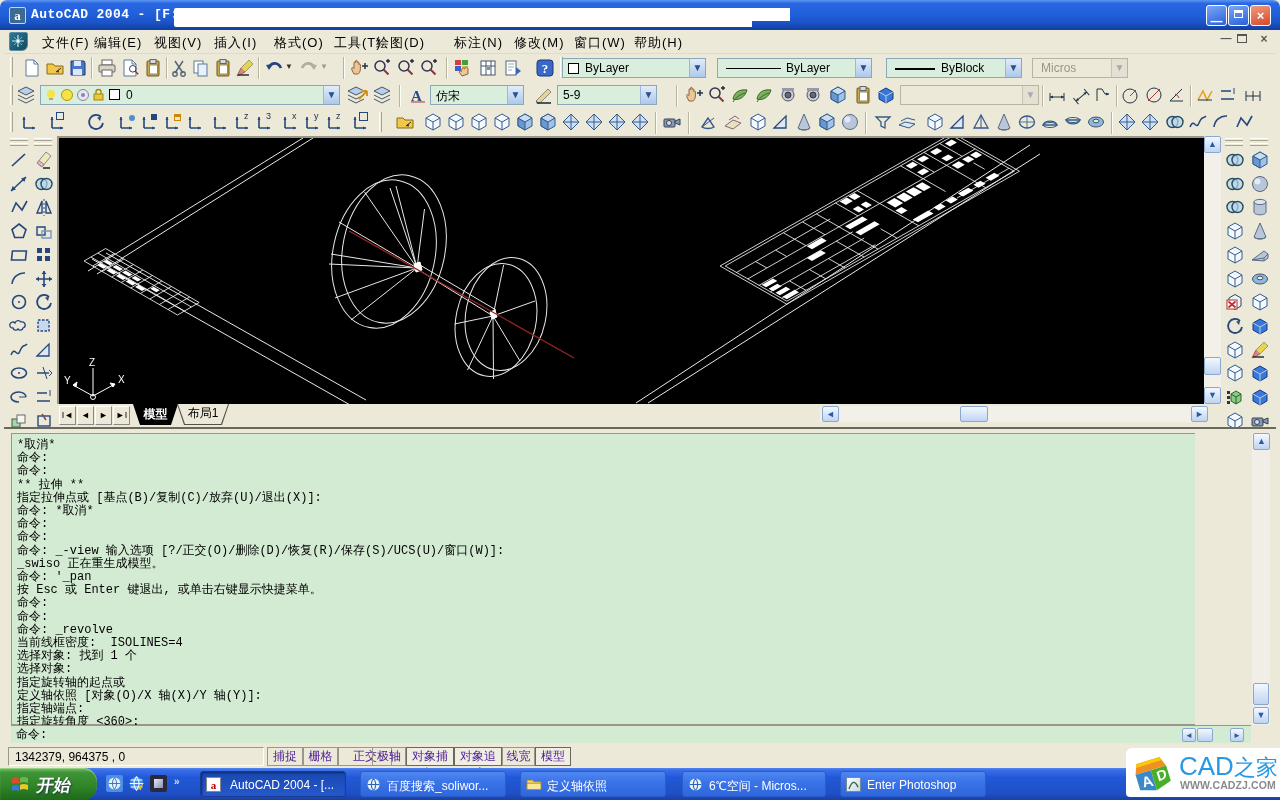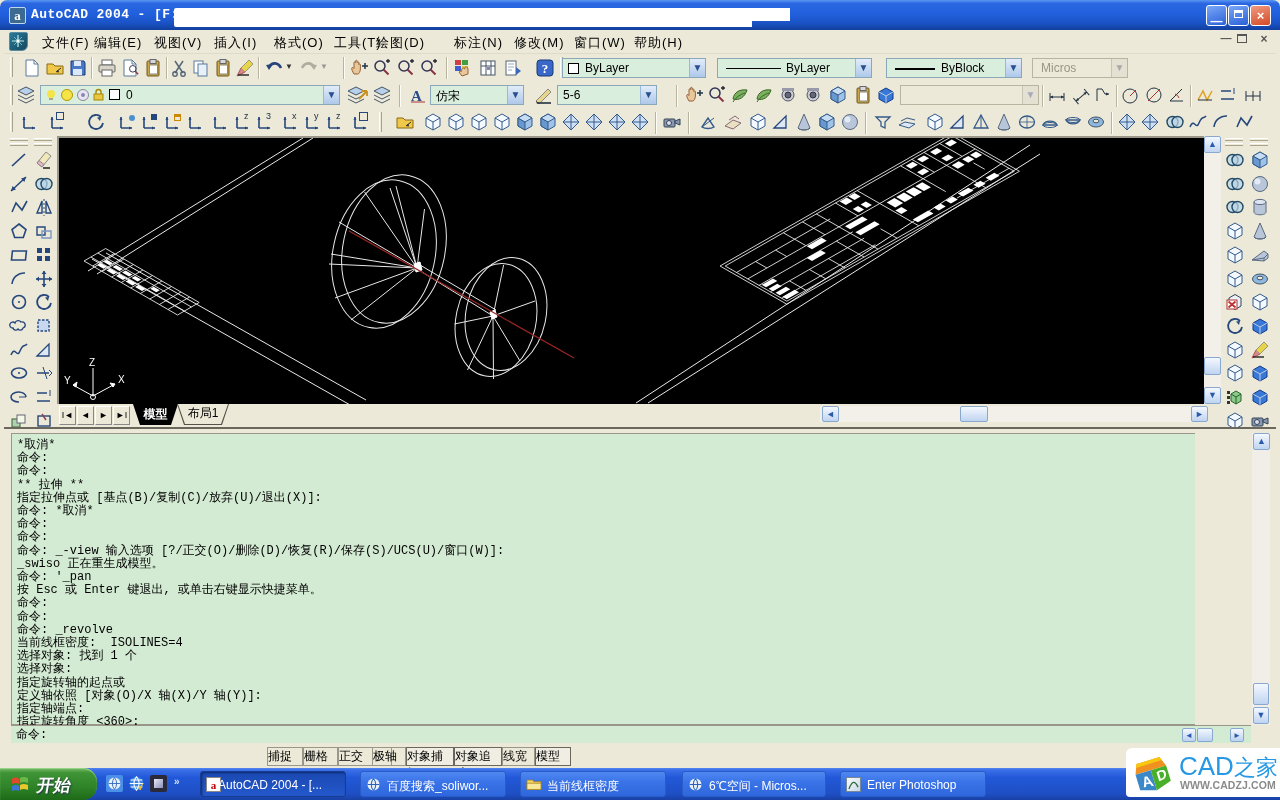--- a/index.html
+++ b/index.html
@@ -24,21 +24,21 @@
 #canvas{position:absolute;left:53px;top:0px;width:1151px;height:268px;background:#000;border-left:2px solid #9a968a;border-top:2px solid #9a968a}
 .vtb{position:absolute;width:24px}
 #tabrow{position:absolute;left:53px;top:268px;width:770px;height:23px;background:#ece9d8}
 .navb{position:absolute;top:2px;width:17px;height:19px;background:#ece9d8;border:1px solid #fff;border-right-color:#888;border-bottom-color:#888;color:#000;font:9px "Liberation Sans";text-align:center;line-height:17px}
 #cmdwin{position:absolute;left:4px;top:427px;width:1272px;height:319px;background:#ece9d8;border-top:2px solid #6a675c}
 #cmdtext{position:absolute;left:7px;top:4px;width:1184px;height:292px;background:#d3ead3;border:1px solid #9a968a;border-right:none;
  font:12px "Liberation Mono",monospace;color:#000;line-height:13.2px;padding:5px 0 0 5px;white-space:pre}
 #cmdline{position:absolute;left:7px;top:296px;width:1240px;height:18px;background:#d3ead3;border-top:1px solid #9a968a;font:12px "Liberation Mono",monospace;padding-left:5px}
 #vscroll2{position:absolute;left:1248px;top:4px;width:18px;height:292px;background:#f0eee6}
 #statusbar{position:absolute;left:4px;top:746px;width:1272px;height:22px;background:#ece9d8}
-.sbtn{position:absolute;top:1px;height:19px;border:1px solid #9a968a;font:12px "Liberation Sans";color:#000000;line-height:17px;letter-spacing:0px}
+.sbtn{position:absolute;top:1px;height:19px;border:1px solid #9a968a;font:12px "Liberation Sans";color:#4c1d95;text-align:center;line-height:17px;letter-spacing:0px}
 #taskbar{position:absolute;left:0;top:768px;width:1280px;height:32px;
  background:linear-gradient(180deg,#5485ef 0%,#3a6fe8 6%,#2258d8 30%,#1e4fc4 80%,#1941a5 100%)}
 .task{position:absolute;top:3px;height:26px;border-radius:3px;color:#fff;font:12px "Liberation Sans";white-space:nowrap;overflow:hidden}
 #logo{position:absolute;left:1126px;top:748px;width:154px;height:49px;background:#fff;border-radius:6px 0 0 4px}
 svg{display:block}
 </style></head><body>
 <div id="frame"></div>
 <svg width="0" height="0" style="position:absolute">
     <defs>
 <symbol id="pg" viewBox="0 0 20 20">
@@ -468,21 +468,21 @@
 <div class="combo" style="left:426px;top:3px;width:94px">
       <span style="position:absolute;left:5px;top:2px">仿宋</span>
       <span class="cArr">▼</span>
     </div>
 <svg class="tbi" style="left:530px;top:3px">
       <path d="M2 16L14 4l3 3L5 19z" fill="#e8d48a" stroke="#888"></path>
       <path d="M2 16l1 3 2-1" fill="#333"></path>
       <path d="M4 18h13" stroke="#234" stroke-width="1.6"></path>
     </svg>
 <div class="combo" style="left:553px;top:3px;width:100px">
-      <span style="position:absolute;left:5px;top:2px">5-6</span>
+      <span style="position:absolute;left:5px;top:2px">5-9</span>
       <span class="cArr">▼</span>
     </div>
 <div class="sep" style="left:672px;top:3px"></div>
 <svg class="tbi" style="left:680px;top:3px">
       <use href="#pan2"></use>
     </svg>
 <svg class="tbi" style="left:703px;top:3px">
       <use href="#zpm"></use>
     </svg>
 <svg class="tbi" style="left:726px;top:3px">
@@ -1009,20 +1009,21 @@
   <div class="ab" style="left:15px;top:0;width:16px;height:14px;background:linear-gradient(180deg,#f4f8ff,#bcd2f0);border:1px solid #89a8d0;border-radius:2px"></div>
   <div class="ab" style="left:48px;top:0;width:14px;height:14px;background:linear-gradient(180deg,#f4f8ff,#bcd2f0);border:1px solid #89a8d0;border-radius:2px;color:#2a5aaa;font:bold 8px 'Liberation Sans';text-align:center;line-height:13px">►</div>
  </div>
  <div id="vscroll2">
   <div class="ab" style="left:1px;top:0;width:17px;height:17px;background:linear-gradient(180deg,#f4f8ff,#c0d4f0);border:1px solid #89a8d0;border-radius:2px;color:#2a5aaa;font:bold 9px 'Liberation Sans';text-align:center;line-height:15px">▲</div>
   <div class="ab" style="left:1px;top:250px;width:16px;height:22px;background:linear-gradient(180deg,#f4f8ff,#c0d4f0);border:1px solid #89a8d0;border-radius:2px"></div>
   <div class="ab" style="left:1px;top:274px;width:16px;height:17px;background:linear-gradient(180deg,#f4f8ff,#c0d4f0);border:1px solid #89a8d0;border-radius:2px;color:#2a5aaa;font:bold 9px 'Liberation Sans';text-align:center;line-height:15px">▼</div>
  </div>
 </div>
 <div id="statusbar">
+ <div class="ab" style="left:4px;top:1px;width:256px;height:19px;border:1px solid #9a968a;border-bottom-color:#fff;border-right-color:#fff;font:12px 'Liberation Sans';padding:2px 0 0 6px">1342379, 964375 , 0</div>
  <span class="sbtn" style="left:263px;width:36px">捕捉</span>
  <span class="sbtn" style="left:299px;width:35px">栅格</span>
  <span class="sbtn" style="left:334px;width:54px">正交</span>
  <span class="sbtn" style="left:368px;width:34px">极轴</span>
  <span class="sbtn" style="left:402px;width:48px;border-color:#6a675c;background:#f0ede2">对象捕捉</span>
  <span class="sbtn" style="left:450px;width:48px;border-color:#6a675c;background:#f0ede2">对象追踪</span>
  <span class="sbtn" style="left:498px;width:33px">线宽</span>
  <span class="sbtn" style="left:531px;width:36px;border-color:#6a675c;background:#f0ede2">模型</span>
 </div>
 <div id="taskbar">
@@ -1047,35 +1048,35 @@
         <path d="M2 10h16M10 2a12 12 0 0 1 0 16M10 2a12 12 0 0 0 0 16M3 6h14M3 14h14" stroke="#fff" fill="none" stroke-width="1.2"></path>
         <path d="M12 16l6-7-3 9z" fill="#e8b830"></path>
       </svg>
     </div>
  <div class="ab" style="left:150px;top:7px;width:17px;height:17px;background:#2a2a3a;border-radius:2px">
       <div style="width:9px;height:9px;margin:4px;background:linear-gradient(135deg,#e8e8f8,#8890b8)"></div>
     </div>
  <span class="ab" style="left:174px;top:8px;color:#cfe0fa;font:bold 10px 'Liberation Sans'">»</span>
  <div class="task" style="left:200px;width:146px;background:linear-gradient(180deg,#1a48b0,#2458cc);box-shadow:inset 1px 1px 2px #0a2a70;border:1px solid #1a3c90">
   <span class="ab" style="left:5px;top:5px;width:15px;height:15px;background:#fff;border:1px solid #888;color:#b00;font:bold 11px 'Liberation Serif';text-align:center;line-height:14px">a</span>
-  <span class="ab" style="left:17px;top:6px">AutoCAD 2004 - [...</span>
+  <span class="ab" style="left:29px;top:6px">AutoCAD 2004 - [...</span>
  </div>
  <div class="task" style="left:360px;width:146px;background:linear-gradient(180deg,#5088f0 0%,#3a74e8 40%,#2f66dd 100%);border:1px solid #2a5cc8">
   <svg style="position:absolute;left:5px;top:5px;width:15px;height:15px" viewBox="0 0 20 20">
         <circle cx="10" cy="10" r="8" fill="#e8f0fa"></circle>
         <path d="M2 10h16M10 2a12 12 0 0 1 0 16M10 2a12 12 0 0 0 0 16" stroke="#2a62b8" fill="none" stroke-width="1.4"></path>
       </svg>
   <span class="ab" style="left:26px;top:6px">百度搜索_soliwor...</span>
  </div>
  <div class="task" style="left:520px;width:146px;background:linear-gradient(180deg,#5088f0 0%,#3a74e8 40%,#2f66dd 100%);border:1px solid #2a5cc8">
   <svg style="position:absolute;left:5px;top:5px;width:16px;height:14px" viewBox="0 0 20 18">
         <path d="M1 4h7l2 2h9v10H1z" fill="#f4d468" stroke="#a8841a"></path>
         <path d="M1 8h18v8H1z" fill="#fae89a" stroke="#a8841a"></path>
       </svg>
-  <span class="ab" style="left:26px;top:6px">当前线框密度</span>
+  <span class="ab" style="left:26px;top:6px">定义轴依照</span>
  </div>
  <div class="task" style="left:682px;width:144px;background:linear-gradient(180deg,#5088f0 0%,#3a74e8 40%,#2f66dd 100%);border:1px solid #2a5cc8">
   <svg style="position:absolute;left:5px;top:5px;width:15px;height:15px" viewBox="0 0 20 20">
         <circle cx="10" cy="10" r="8" fill="#e8f0fa"></circle>
         <path d="M2 10h16M10 2a12 12 0 0 1 0 16M10 2a12 12 0 0 0 0 16" stroke="#2a62b8" fill="none" stroke-width="1.4"></path>
       </svg>
   <span class="ab" style="left:26px;top:6px">6℃空间 - Micros...</span>
  </div>
  <div class="task" style="left:840px;width:146px;background:linear-gradient(180deg,#5088f0 0%,#3a74e8 40%,#2f66dd 100%);border:1px solid #2a5cc8">
   <span class="ab" style="left:5px;top:5px;width:15px;height:15px;background:linear-gradient(135deg,#fdfdfd,#c8d8e8);border:1px solid #789;">

